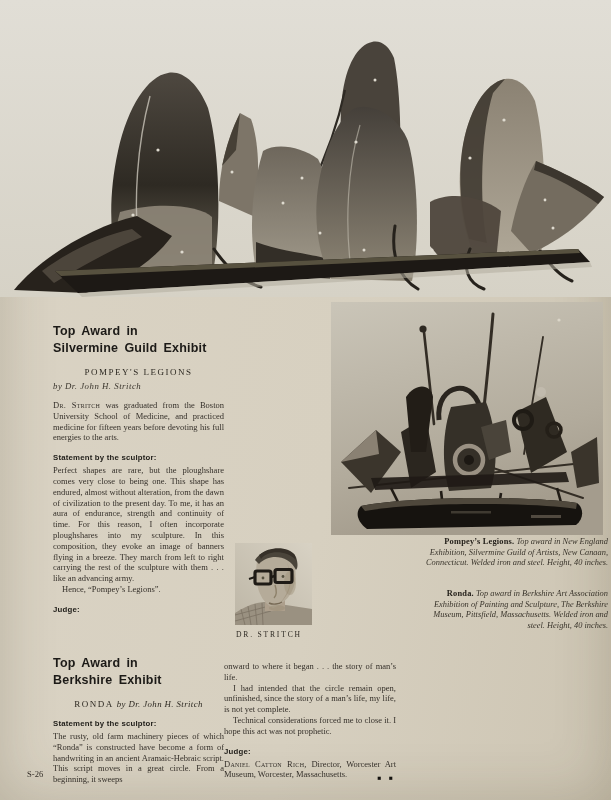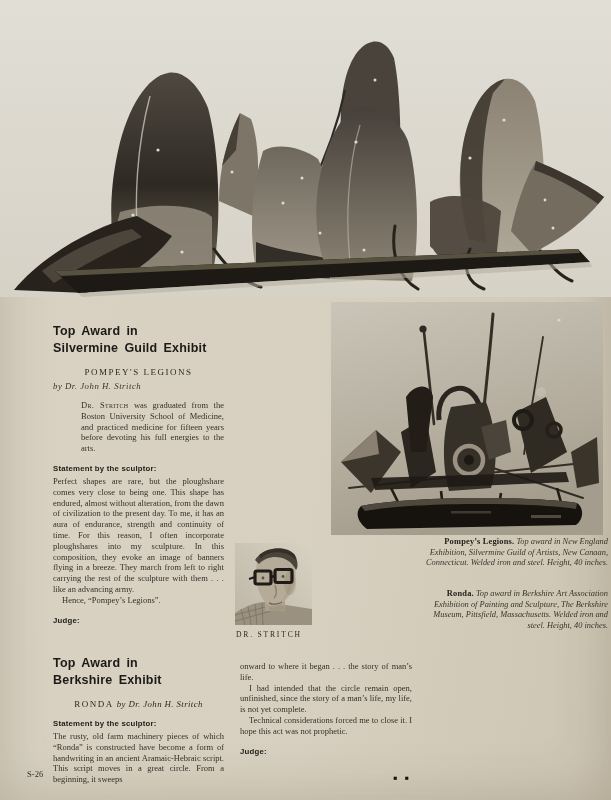--- a/index.html
+++ b/index.html
@@ -17,21 +17,21 @@
   .headline {
     font-family:"Liberation Sans", sans-serif; font-weight:bold;
     font-size:12.5px; line-height:16.5px; letter-spacing:.2px; word-spacing:2.5px;
     color:#1c1a17; margin:0;
   }
   .work-title { font-size:9px; letter-spacing:1.5px; color:#2d2922; margin-top:11px;text-align:center; }
   .byline { font-style:italic; font-size:8.8px; letter-spacing:.5px; margin-top:4px; color:#3a352d; }
   .byline-inline { font-style:italic; font-size:8.8px; letter-spacing:.4px; margin-left:3px; }
 
   .body-p { font-size:8.5px; line-height:10.8px; text-align:justify; margin:0; }
-  .intro { margin-top:9px;margin-left:28px; }
+  .intro { margin-top:9px; }
   .smallcaps { font-variant: small-caps; letter-spacing:.3px; }
   .minor-h {
     font-family:"Liberation Sans", sans-serif; font-weight:bold;
     font-size:7.8px; letter-spacing:.2px; color:#23211c; margin:10px 0 3px 0;
   }
   .indent { text-indent:9px; }
   .rel { position:relative; }
   .endmark { position:absolute; right:0; bottom:1px; font-size:6.5px; letter-spacing:3px; color:#14120f; font-style:normal; }
 
   .photo-caption {
@@ -45,21 +45,21 @@
 
   
   #top-photo   { left:0;   top:0;   }
   #col1        { left:53px;  top:323px; width:171px; }
   #right-photo { left:331px; top:302px; }
   #cap1        { left:420px; top:537px; width:188px; }
   #cap2        { left:420px; top:589px; width:188px; }
   #portrait    { left:235px; top:543px; }
   #portrait-cap{ left:236px; top:630px; }
   #col2a       { left:53px;  top:655px; width:171px; }
-  #col2b       { left:240px; top:661px; width:172px; height:121px; }
+  #col2b       { left:224px; top:661px; width:172px; height:121px; }
   #page-num    { left:27px;  top:769px; }
 </style>
 </head>
 <body>
 
 <div class="page">
 
   <figure class="abs" id="top-photo" style="margin:0">
     <svg width="611" height="297" viewBox="0 0 611 297" role="img" aria-label="Pompey’s Legions — welded ploughshare sculpture on a long wooden base, photographed against a light ground">
       <defs>
@@ -277,18 +277,19 @@
     <h3 class="minor-h">Statement by the sculptor:</h3>
     <p class="body-p">The rusty, old farm machinery pieces of which “Ronda” is constructed have become a form of handwriting in an ancient Aramaic-Hebraic script. This script moves in a great circle. From a beginning, it sweeps</p>
   </section>
 
   <section class="abs rel" id="col2b">
     <p class="body-p">onward to where it began . . . the story of man’s life.</p>
     <p class="body-p indent">I had intended that the circle remain open, unfinished, since the story of a man’s life, my life, is not yet complete.</p>
     <p class="body-p indent">Technical considerations forced me to close it. I hope this act was not prophetic.</p>
 
     <h3 class="minor-h">Judge:</h3>
+    <p class="body-p"><span class="smallcaps">Daniel Catton Rich,</span><span> Director, Worcester Art Museum, Worcester, Massachusetts.</span></p>
     <span class="endmark">■ ■</span>
   </section>
 
   <div class="abs page-number" id="page-num">S-26</div>
 
 </div>
 
 </body></html>

